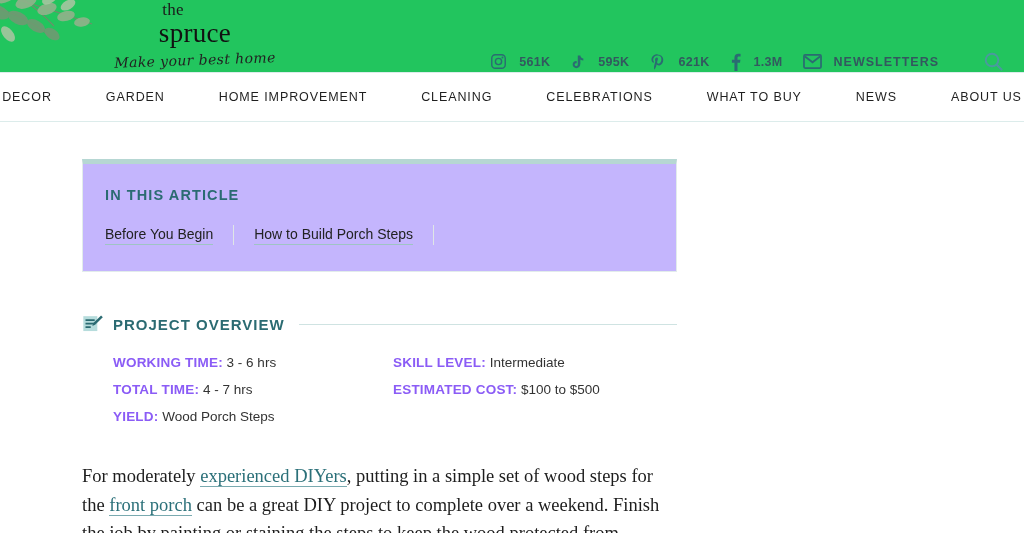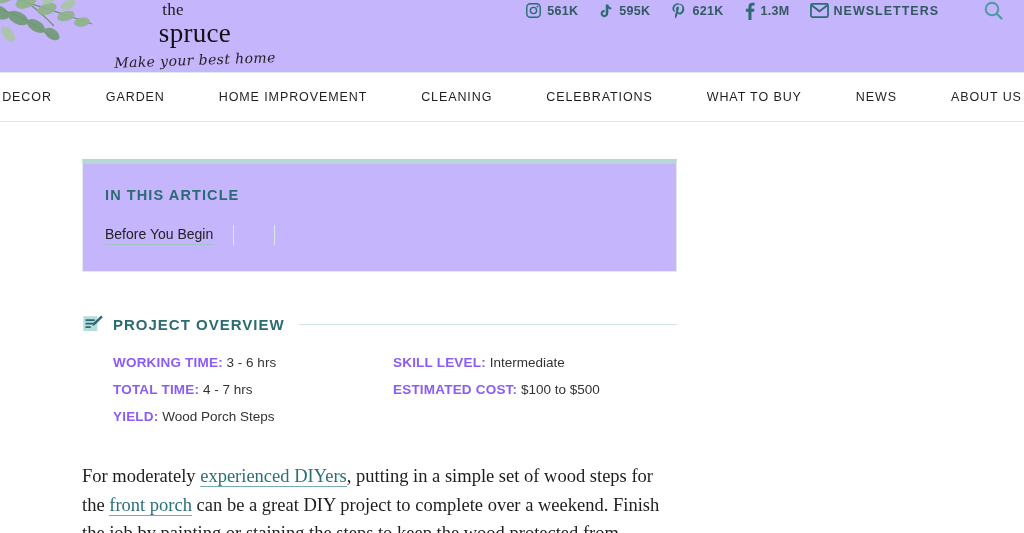--- a/index.html
+++ b/index.html
@@ -8,22 +8,22 @@
     background: #ffffff;
     font-family: "Liberation Sans", sans-serif;
     overflow: hidden;
   }
 
   
   .header {
     position: relative;
     height: 72px;
     display: flex;
-    align-items: flex-start;
-    background: #c4b5fd;
+    align-items: flex-end;
+    background: #22c55e;
   }
   .logo-wrap {
     position: relative;
     width: 300px;
     height: 72px;
     flex: 0 0 300px;
   }
   .leaf-art {
     position: absolute;
     left: -8px; top: -10px;
@@ -68,21 +68,21 @@
   .header-right {
     margin-left: auto;
     display: flex;
     align-items: center;
     padding-right: 20px;
     gap: 0px;
   }
   .social-item {
     display: flex;
     align-items: center;
-    gap: 5px;
+    gap: 12px;
     margin-right: 20px;
     text-decoration: none;
     color: #2b6b72;
   }
   .social-count {
     font-size: 12.5px;
     font-weight: 700;
     color: #33585f;
     letter-spacing: .3px;
   }
@@ -316,20 +316,21 @@
   <a class="nav-item" href="#">ABOUT US</a>
 </nav>
 
 <main class="main">
 
   <section class="in-this-article">
     <div class="ita-title">IN THIS ARTICLE</div>
     <div class="ita-links">
       <a class="ita-link" href="#">Before You Begin</a>
       <span class="ita-divider"></span>
+      <a class="ita-link" href="#">How to Build Porch Steps</a>
       <span class="ita-divider"></span>
     </div>
   </section>
 
   <div class="overview-head">
     <svg width="21" height="21" viewBox="0 0 24 24">
       <rect x="1.5" y="2.5" width="16" height="17" fill="#b6dcdc"></rect>
       <line x1="4" y1="7" x2="14.5" y2="7" stroke="#2b6b72" stroke-width="2"></line>
       <line x1="4" y1="11" x2="14.5" y2="11" stroke="#2b6b72" stroke-width="2"></line>
       <line x1="4" y1="15" x2="10" y2="15" stroke="#2b6b72" stroke-width="2"></line>

